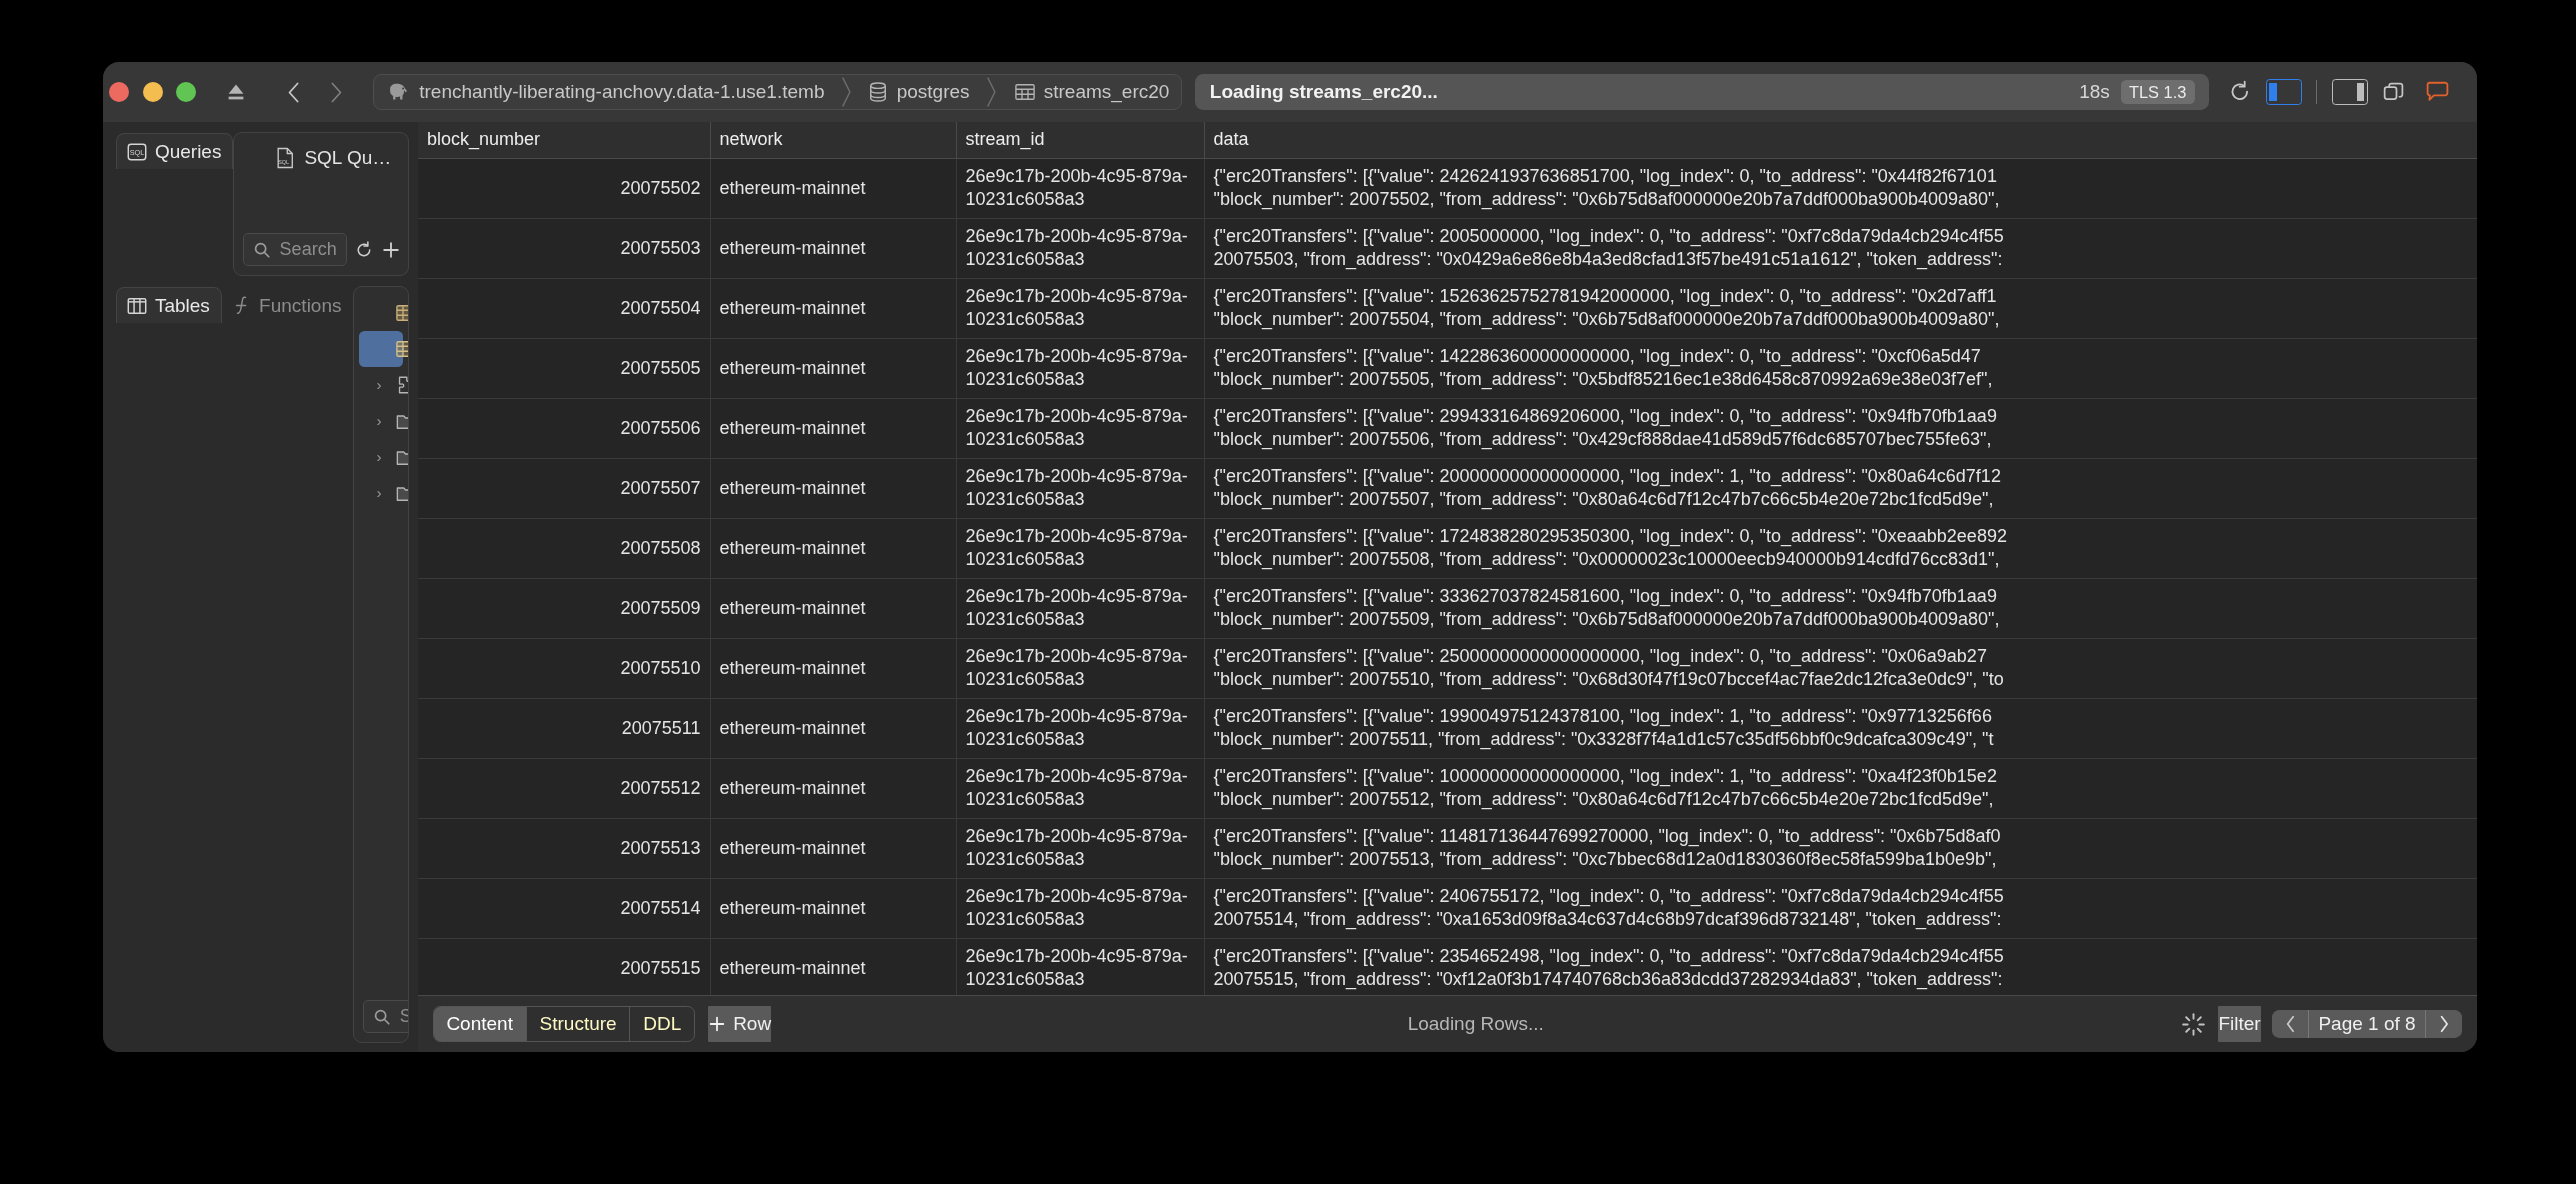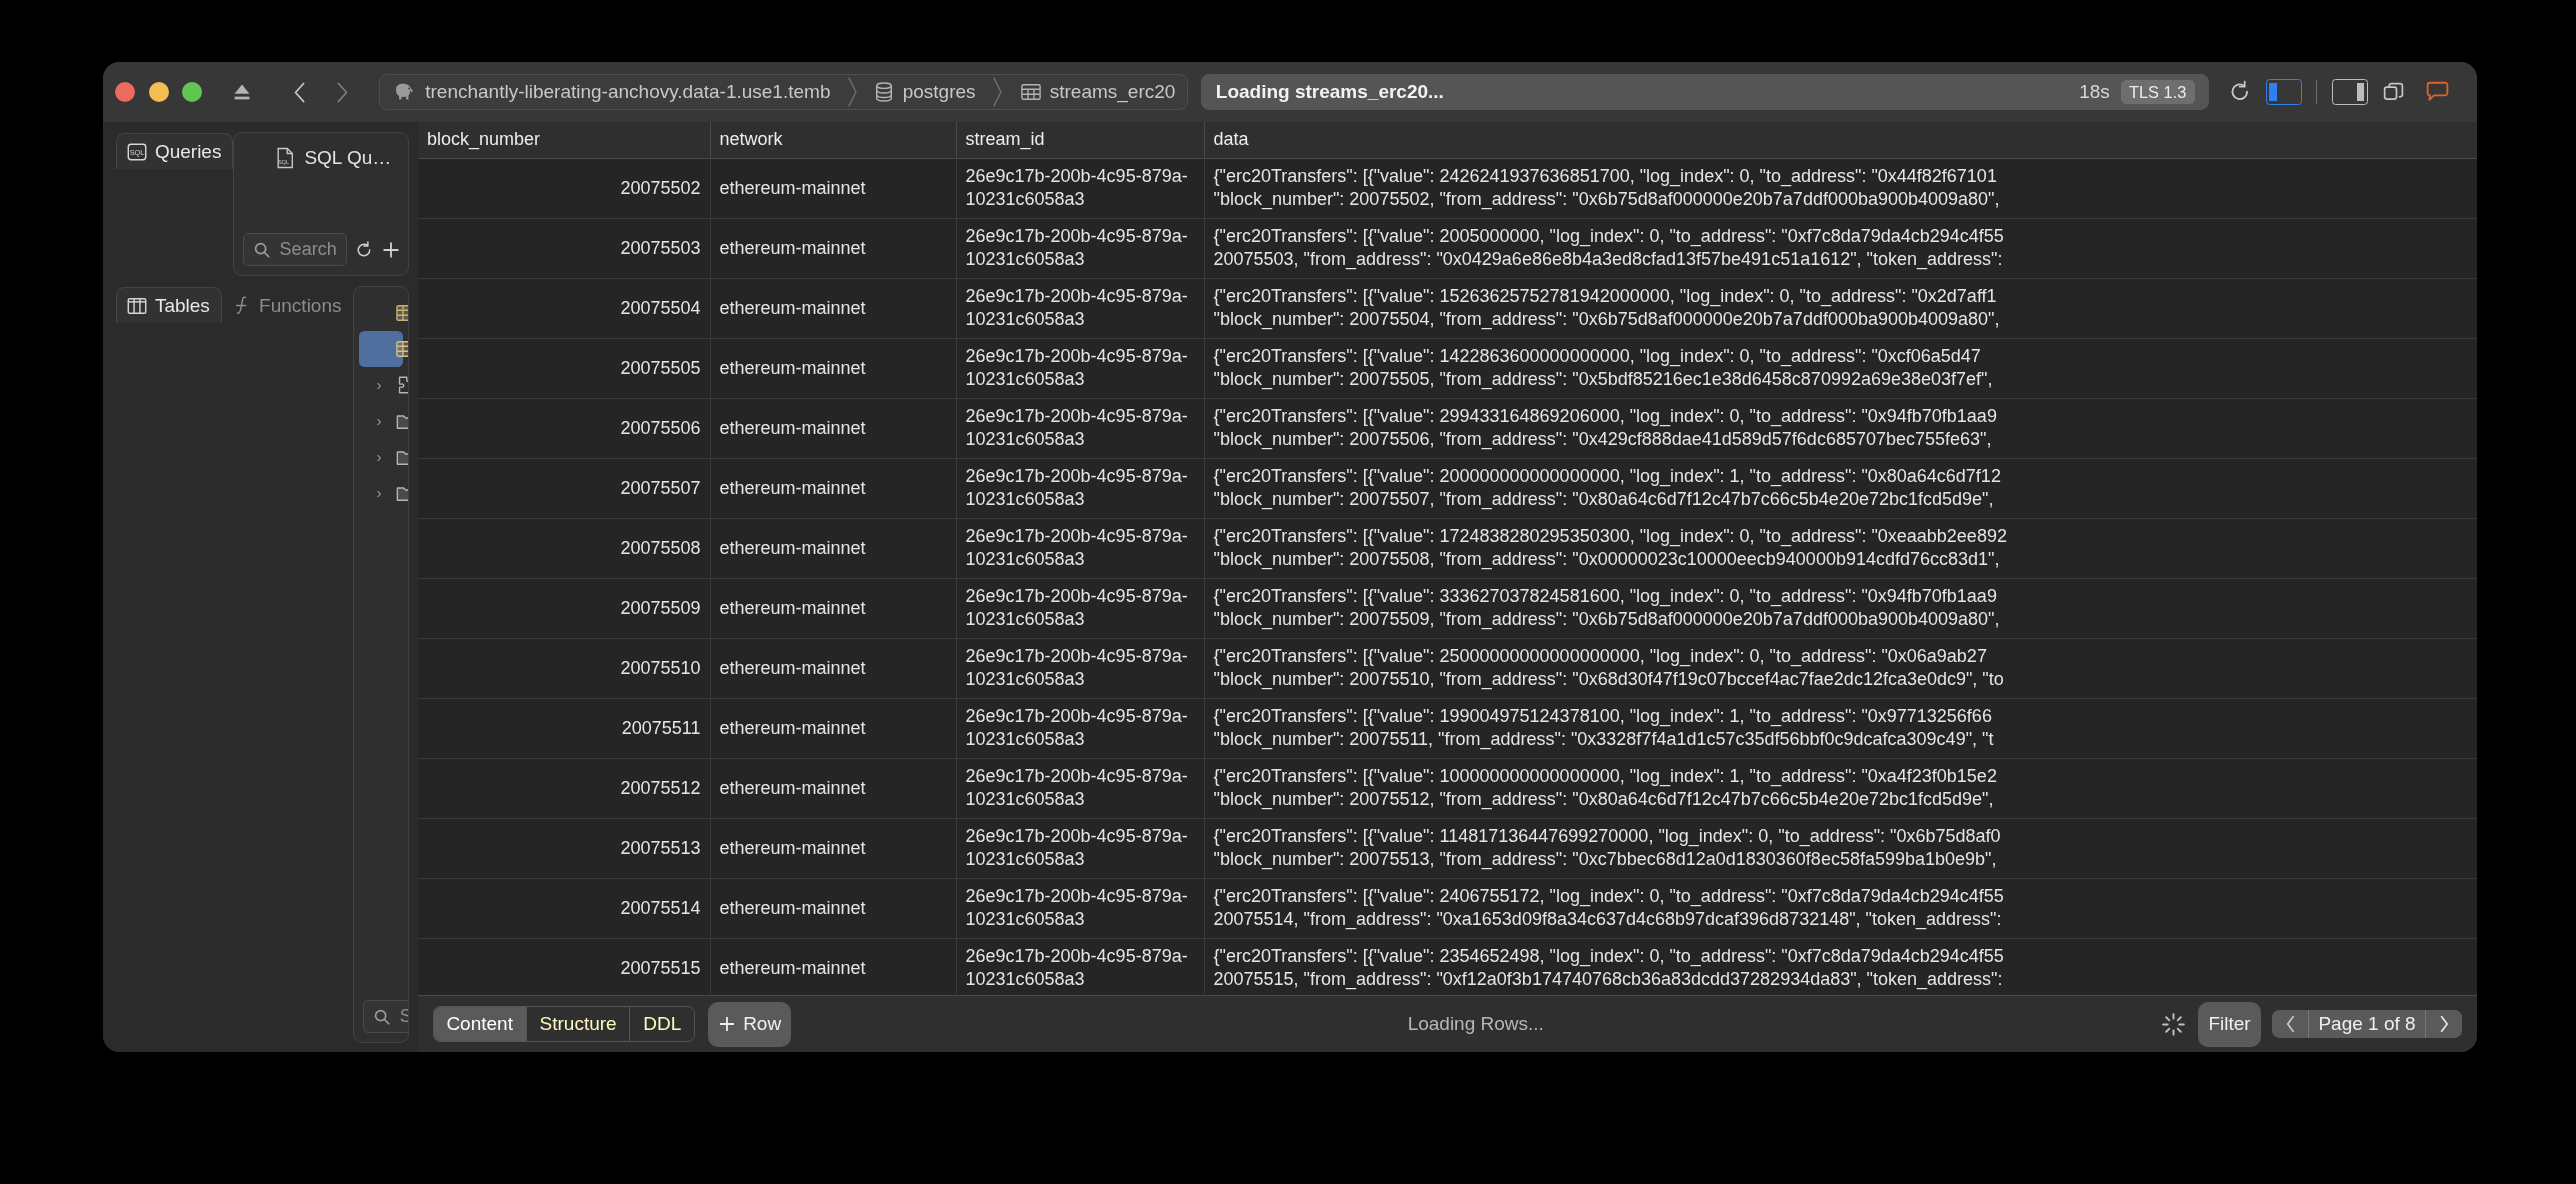--- a/index.html
+++ b/index.html
@@ -20,21 +20,21 @@
     display: flex;
     flex-direction: column;
   }
 
   
   #titlebar {
     height: 60px;
     background: #373737;
     display: flex;
     align-items: center;
-    padding: 0 20px 0 12px;
+    padding: 0 20px 0 6px;
     flex: 0 0 60px;
     gap: 0;
   }
   .traffic { display: flex; align-items: center; gap: 13.7px; }
   .tl { width: 20px; height: 20px; border-radius: 50%; }
   .tl.red { background: #ec6a5f; }
   .tl.yellow { background: #f4bd4f; }
   .tl.green { background: #61c554; }
 
   .tb-icon {
@@ -233,24 +233,24 @@
   }
   .seg {
     padding: 0 12.8px; height: 100%;
     display: flex; align-items: center;
     color: #fef9c3; font-size: 19px;
     border-right: 0.9px solid #555;
   }
   .seg:last-child { border-right: none; }
   .seg.active { background: #5a5a5a; color: #fff; }
   .pill-btn {
-    height: 45px; padding: 0 10px;
+    height: 36px; padding: 0 0;
     display: flex; align-items: center; gap: 7.3px;
     background: #5a5a5a; color: #f0f0f0;
-    border-radius: 10px; font-size: 19px;
+    border-radius: 1px; font-size: 19px;
   }
   #status-msg { flex: 1 1 auto; text-align: center; color: #b7b7b7; font-size: 19px; }
   #bottom-right { display: flex; align-items: center; gap: 11px; }
   .pager {
     display: flex; align-items: center;
     height: 28px; background: #5a5a5a;
     border-radius: 7.3px; overflow: hidden;
     color: #f0f0f0; font-size: 19px;
   }
   .pager-arrow { padding: 0 12px; height: 100%; display: flex; align-items: center; color: #c9c9c9; }

